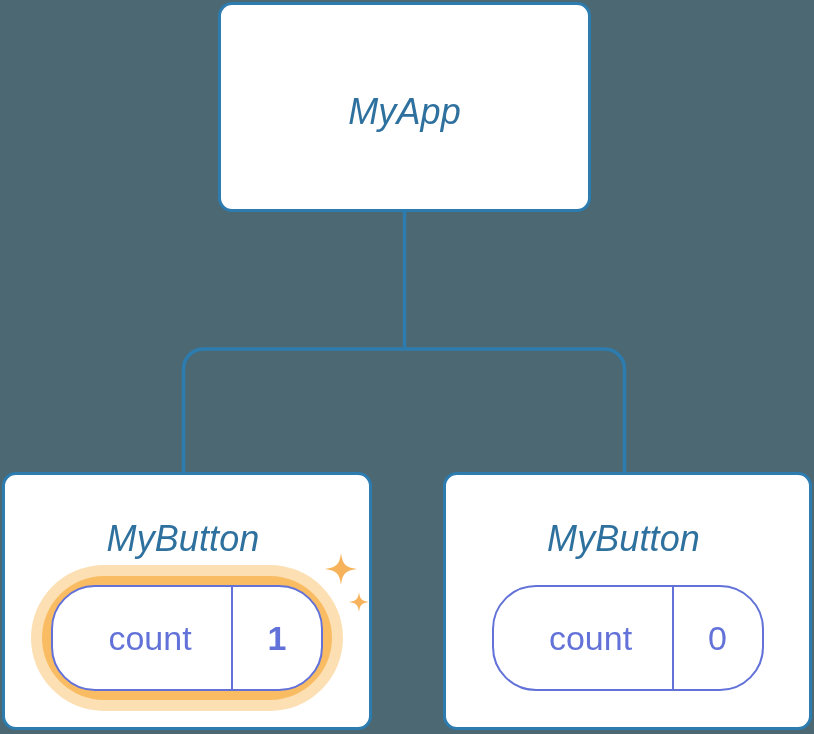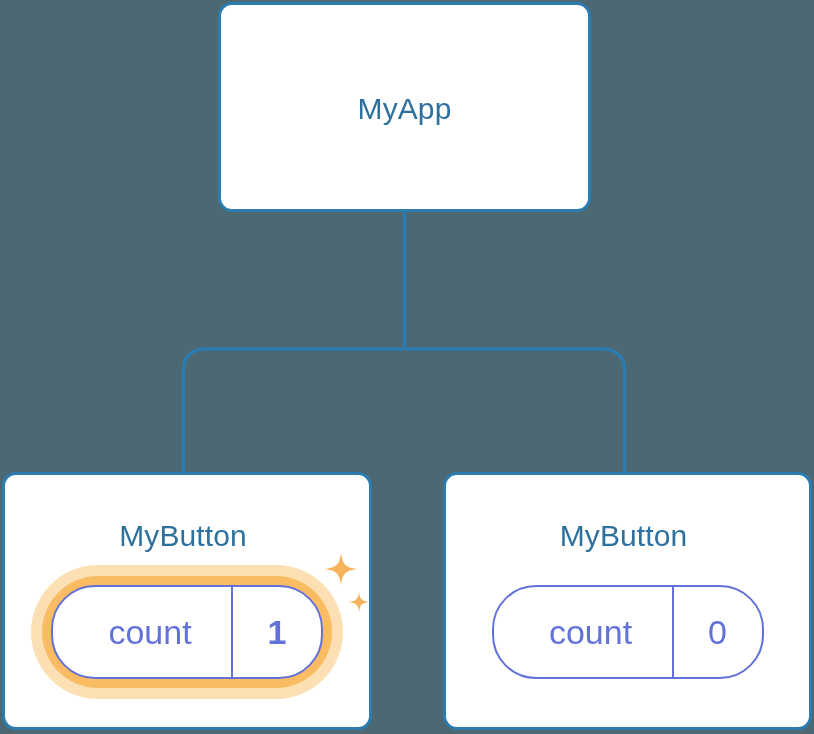--- a/index.html
+++ b/index.html
@@ -36,26 +36,27 @@
   
   .card {
     position: absolute;
     background: #ffffff;
     border: 3px solid #2c7cb0;
     border-radius: 14px;
     box-sizing: border-box;
   }
 
   .card-title {
-    font-size: 30px;
+    font-size: 36px;
     color: #2e719e;
     text-align: center;
     letter-spacing: 0.1px;
     line-height: 1;
     white-space: nowrap;
+    font-style: italic;
   }
 
   #card-root {
     left: 218px;
     top: 2px;
     width: 373px;
     height: 210px;
   }
   #card-root .card-title {
     position: absolute;
@@ -96,21 +97,21 @@
 
   .pill-slot {
     position: relative;
     display: inline-flex;
   }
 
   .pill {
     position: relative;
     display: flex;
     align-items: stretch;
-    height: 94px;
+    height: 106px;
     border: 2px solid #6272d8;
     border-radius: 44px;
     background: #ffffff;
     box-sizing: border-box;
     overflow: hidden;
     z-index: 3;
   }
 
   .pill-key,
   .pill-val {

